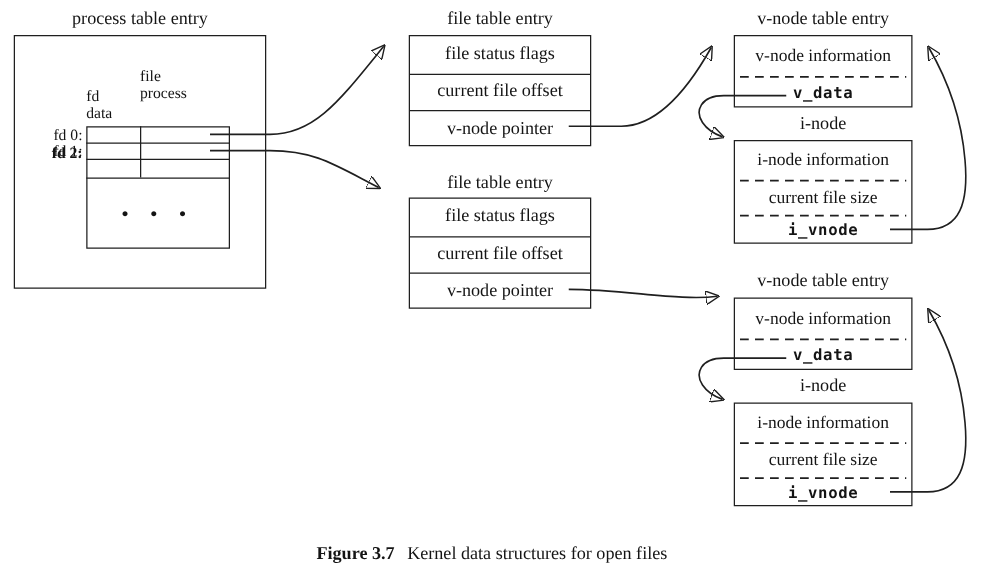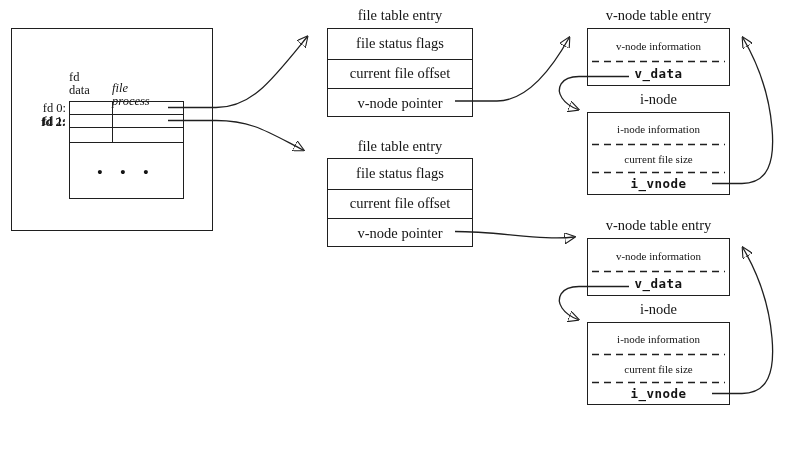--- a/index.html
+++ b/index.html
@@ -9,41 +9,42 @@
     color:#141414;overflow:hidden;
   }
   .box{position:absolute;border:1.4px solid #1f1f1f;box-sizing:border-box;background:transparent;}
   .title{position:absolute;text-align:center;font-size:14.5px;line-height:17px;white-space:nowrap;}
   .fdlabel{position:absolute;text-align:right;font-size:12.5px;line-height:13px;}
   .colhead{position:absolute;text-align:left;font-size:12.5px;line-height:13px;}
   .hline{position:absolute;height:0;border-top:1.3px solid #1f1f1f;}
   .vline{position:absolute;width:0;border-left:1.3px solid #1f1f1f;}
   .ftrow{box-sizing:border-box;height:29.66px;display:flex;align-items:center;justify-content:center;font-size:14.5px;}
   .ftrow + .ftrow{border-top:1.3px solid #1f1f1f;}
-  .vrow{box-sizing:border-box;display:flex;align-items:center;justify-content:center;font-size:11px;}
+  .vrow{box-sizing:border-box;display:flex;align-items:center;justify-content:center;font-size:14px;}
   .mono{font-family:"DejaVu Sans Mono", monospace;font-size:12.5px;font-weight:bold;letter-spacing:0.5px;}
   .dots{position:absolute;text-align:center;font-size:15px;font-weight:bold;letter-spacing:7px;}
   .caption{position:absolute;left:0;top:435px;width:100%;text-align:center;font-size:14.5px;}
   .caption b{margin-right:10px;}
   svg.arrows{position:absolute;left:0;top:0;pointer-events:none;}
   svg.arrows path, svg.arrows line{stroke:#1f1f1f;fill:none;}
 </style>
 </head>
 <body>
 
 <div id="canvas">
 
+  <div class="title" style="left:11px;top:7px;width:202px;">process table entry</div>
 
   <div class="box" style="left:11px;top:28px;width:202px;height:203px;"></div>
 
   <div class="colhead" style="left:69px;top:71px;width:43px;">
     <div>fd</div>
     <div>data</div>
   </div>
-  <div class="colhead" style="left:112px;top:82px;width:72px;font-style:italic;">
+  <div class="colhead" style="left:112px;top:55px;width:72px;">
     <div>file</div>
     <div>process</div>
   </div>
 
   <div class="box" style="left:69px;top:101px;width:115px;height:98px;"></div>
   <div class="hline" style="left:69px;top:114px;width:115px;"></div>
   <div class="hline" style="left:69px;top:127px;width:115px;"></div>
   <div class="hline" style="left:69px;top:142px;width:115px;"></div>
   <div class="vline" style="left:112px;top:101px;height:41px;"></div>
 
@@ -86,20 +87,23 @@
     <div class="vrow mono" style="height:23px;">v_data</div>
   </div>
 
   <div class="title" style="left:587px;top:301px;width:143px;">i-node</div>
   <div class="box" style="left:587px;top:322px;width:143px;height:83px;">
     <div class="vrow" style="height:32px;">i-node information</div>
     <div class="vrow" style="height:28px;">current file size</div>
     <div class="vrow mono" style="height:21px;">i_vnode</div>
   </div>
 
+  <div class="caption">
+    <b>Figure 3.7</b><span>Kernel data structures for open files</span>
+  </div>
 
   <svg class="arrows" width="787" height="461" viewBox="0 0 787 461">
     <defs>
       <marker id="ah" viewBox="0 0 10 10" refX="8.5" refY="5" markerWidth="8.5" markerHeight="8.5" orient="auto">
         <path d="M0,0 L10,5 L0,10 z" fill="#1f1f1f" stroke="none"></path>
       </marker>
     </defs>
 
     <line x1="592" y1="61.5" x2="725" y2="61.5" stroke-width="1.3" stroke-dasharray="7 5"></line>
     <line x1="592" y1="144.5" x2="725" y2="144.5" stroke-width="1.3" stroke-dasharray="7 5"></line>

